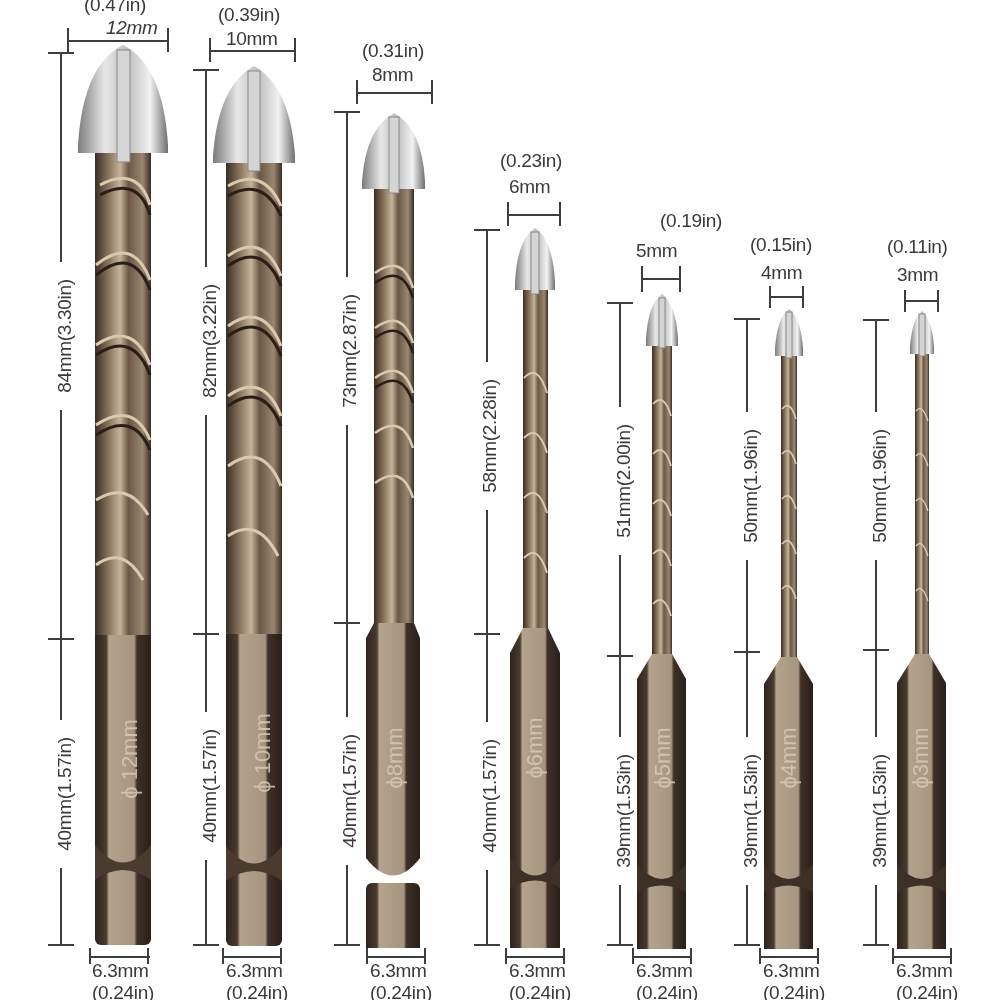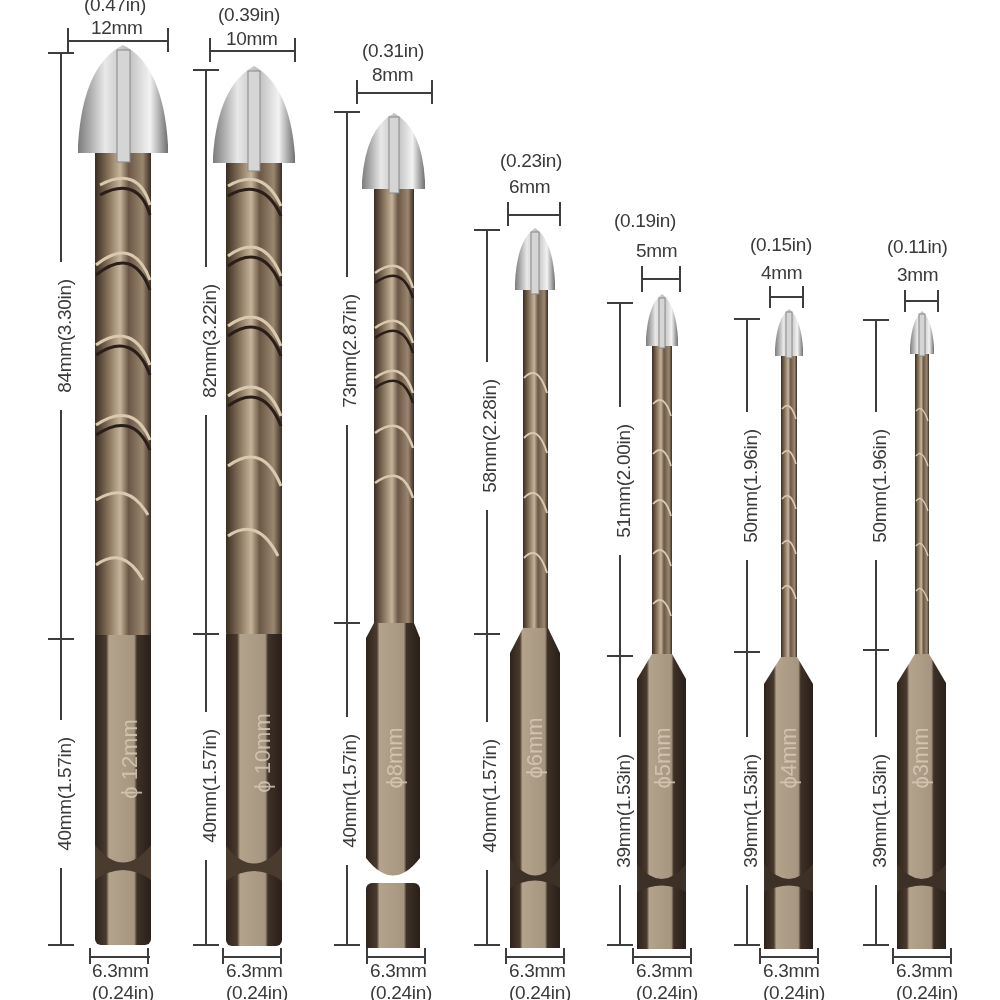--- a/index.html
+++ b/index.html
@@ -15,21 +15,21 @@
           transform: rotate(-90deg); transform-origin: center center; opacity: 0.85; }
 </style>
 </head>
 <body>
 
 <div class="stage">
 
   <div>
 
     <div class="lbl" style="left:84px;top:-6px;">(0.47in)</div>
-    <div class="lbl" style="left:91px;top:17px;">12mm</div>
+    <div class="lbl" style="left:106px;top:17px;font-style:italic;">12mm</div>
     <div class="line" style="left:68px;top:40px;width:100px;height:2px;"></div>
     <div class="line" style="left:67px;top:28px;width:2px;height:24px;"></div>
     <div class="line" style="left:167px;top:28px;width:2px;height:24px;"></div>
 
     <div class="line" style="left:60px;top:52px;width:2px;height:893px;"></div>
     <div class="line" style="left:48px;top:52px;width:26px;height:2px;"></div>
     <div class="line" style="left:48px;top:638px;width:26px;height:2px;"></div>
     <div class="line" style="left:48px;top:944px;width:26px;height:2px;"></div>
     <div class="vlbl" style="left:-9px;top:325px;width:140px;text-align:center;">84mm(3.30in)</div>
     <div class="vlbl" style="left:-9px;top:783px;width:140px;text-align:center;">40mm(1.57in)</div>
@@ -162,21 +162,21 @@
       <path d="M9 55 Q 11 12 29 0 Q 47 12 49 55 L 49 62 L 9 62 Z" fill="url(#tip)"></path>
       <rect x="25" y="4" width="8" height="62" fill="#d5d5d5" stroke="#888" stroke-width="1"></rect>
       <path d="M17 400 L 42 400 L 54 425 L 54 720 L 4 720 L 4 425 Z" fill="url(#hex)"></path>
       <rect x="4" y="655" width="50" height="65" rx="6" fill="url(#hex)"></rect>
       <path d="M4 630 Q 29 665 54 630 L54 660 Q 29 645 4 660 Z" fill="#3d3027"></path>
     </svg>
     <div class="engr" style="left:480px;top:735px;width:110px;text-align:center;">ϕ6mm</div>
   </div>
 
   <div>
-    <div class="lbl" style="left:614px;top:210px;">(0.19in)</div>
+    <div class="lbl" style="left:660px;top:210px;">(0.19in)</div>
     <div class="lbl" style="left:636px;top:240px;">5mm</div>
     <div class="line" style="left:642px;top:278px;width:38px;height:2px;"></div>
     <div class="line" style="left:641px;top:266px;width:2px;height:26px;"></div>
     <div class="line" style="left:679px;top:266px;width:2px;height:26px;"></div>
     <div class="line" style="left:619px;top:302px;width:2px;height:643px;"></div>
     <div class="line" style="left:607px;top:302px;width:26px;height:2px;"></div>
     <div class="line" style="left:607px;top:655px;width:26px;height:2px;"></div>
     <div class="line" style="left:607px;top:944px;width:26px;height:2px;"></div>
     <div class="vlbl" style="left:550px;top:470px;width:140px;text-align:center;">51mm(2.00in)</div>
     <div class="vlbl" style="left:550px;top:800px;width:140px;text-align:center;">39mm(1.53in)</div>

